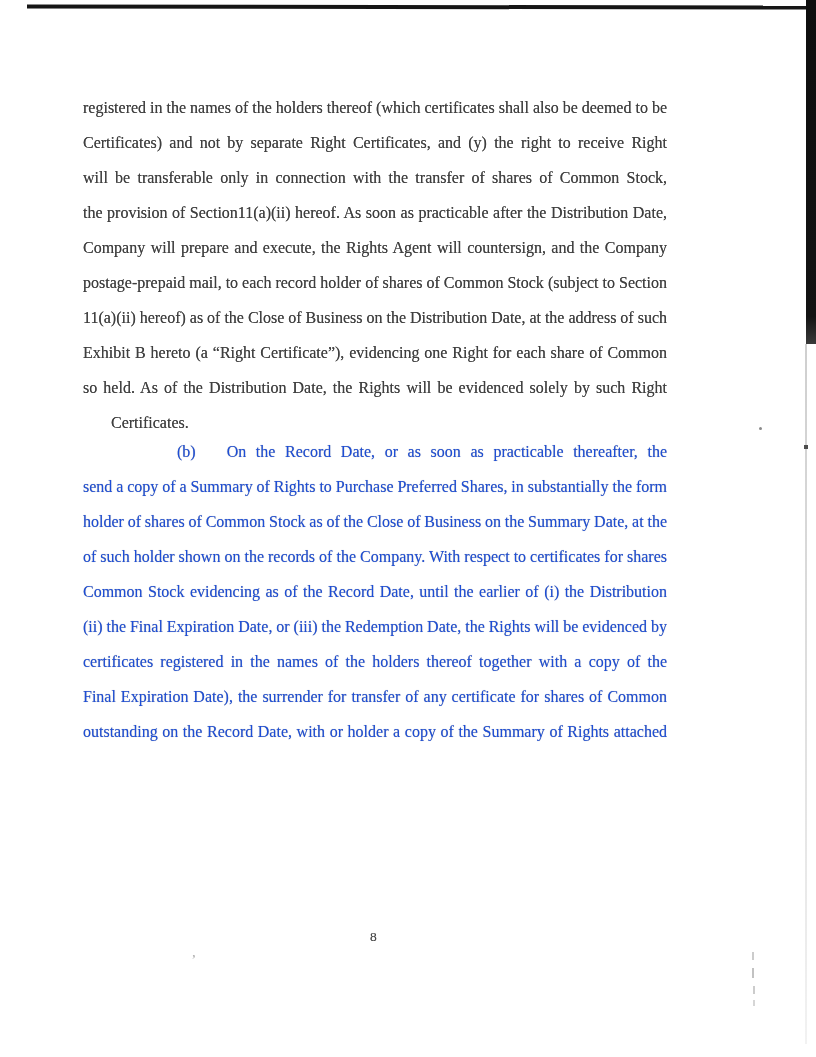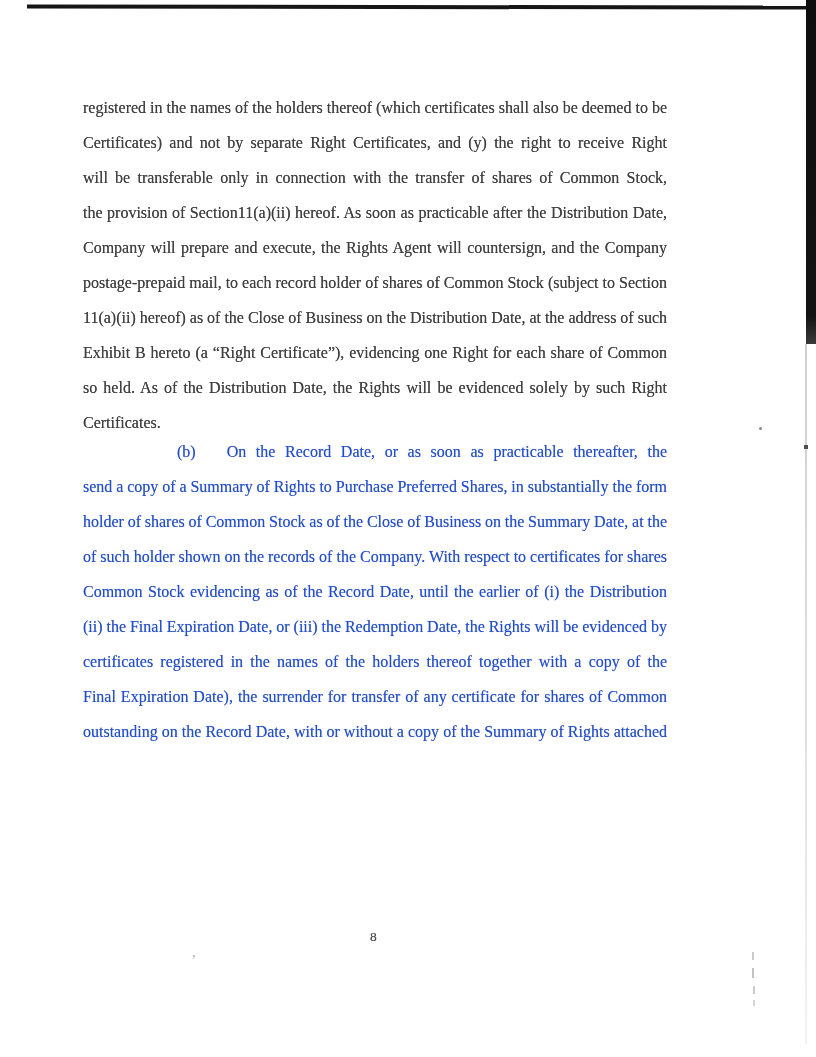--- a/index.html
+++ b/index.html
@@ -63,20 +63,21 @@
     height: 35px;
     overflow: hidden;
     text-align: justify;
     text-align-last: justify;
     word-spacing: -0.4px;
     color: #3f3f3f;
     text-shadow: 0 0 0.4px #6a6a6a;
   }
   .para-1 .line.last {
     text-align-last: left;
+    margin-left: 28px;
   }
   .para-2 { margin-top: -6px; }
   .para-2 .line {
     color: #1d4ed8;
     text-shadow: 0 0 0.8px #9a9a9a;
   }
   .line.first-line { padding-left: 94px; }
   .b-marker { margin-right: 31px; }
 
   .page-number {
@@ -120,20 +121,20 @@
 
     <div class="para-2">
       <div class="line first-line"><span class="b-marker">(b)</span><span>On the Record Date, or as soon as practicable thereafter, the Company will</span></div>
       <div class="line">send a copy of a Summary of Rights to Purchase Preferred Shares, in substantially the form of</div>
       <div class="line">holder of shares of Common Stock as of the Close of Business on the Summary Date, at the address</div>
       <div class="line">of such holder shown on the records of the Company.  With respect to certificates for shares of</div>
       <div class="line">Common Stock evidencing as of the Record Date, until the earlier of (i) the Distribution Date or</div>
       <div class="line">(ii) the Final Expiration Date, or (iii) the Redemption Date, the Rights will be evidenced by such</div>
       <div class="line">certificates registered in the names of the holders thereof together with a copy of the Summary of</div>
       <div class="line">Final Expiration Date), the surrender for transfer of any certificate for shares of Common Stock</div>
-      <div class="line">outstanding on the Record Date, with or without a copy of the Summary of Rights attached</div>
+      <div class="line">outstanding on the Record Date, with or holder a copy of the Summary of Rights attached</div>
     </div>
 
   </div>
 
   <div class="page-number">8</div>
 
 </div>
 
 </body></html>

